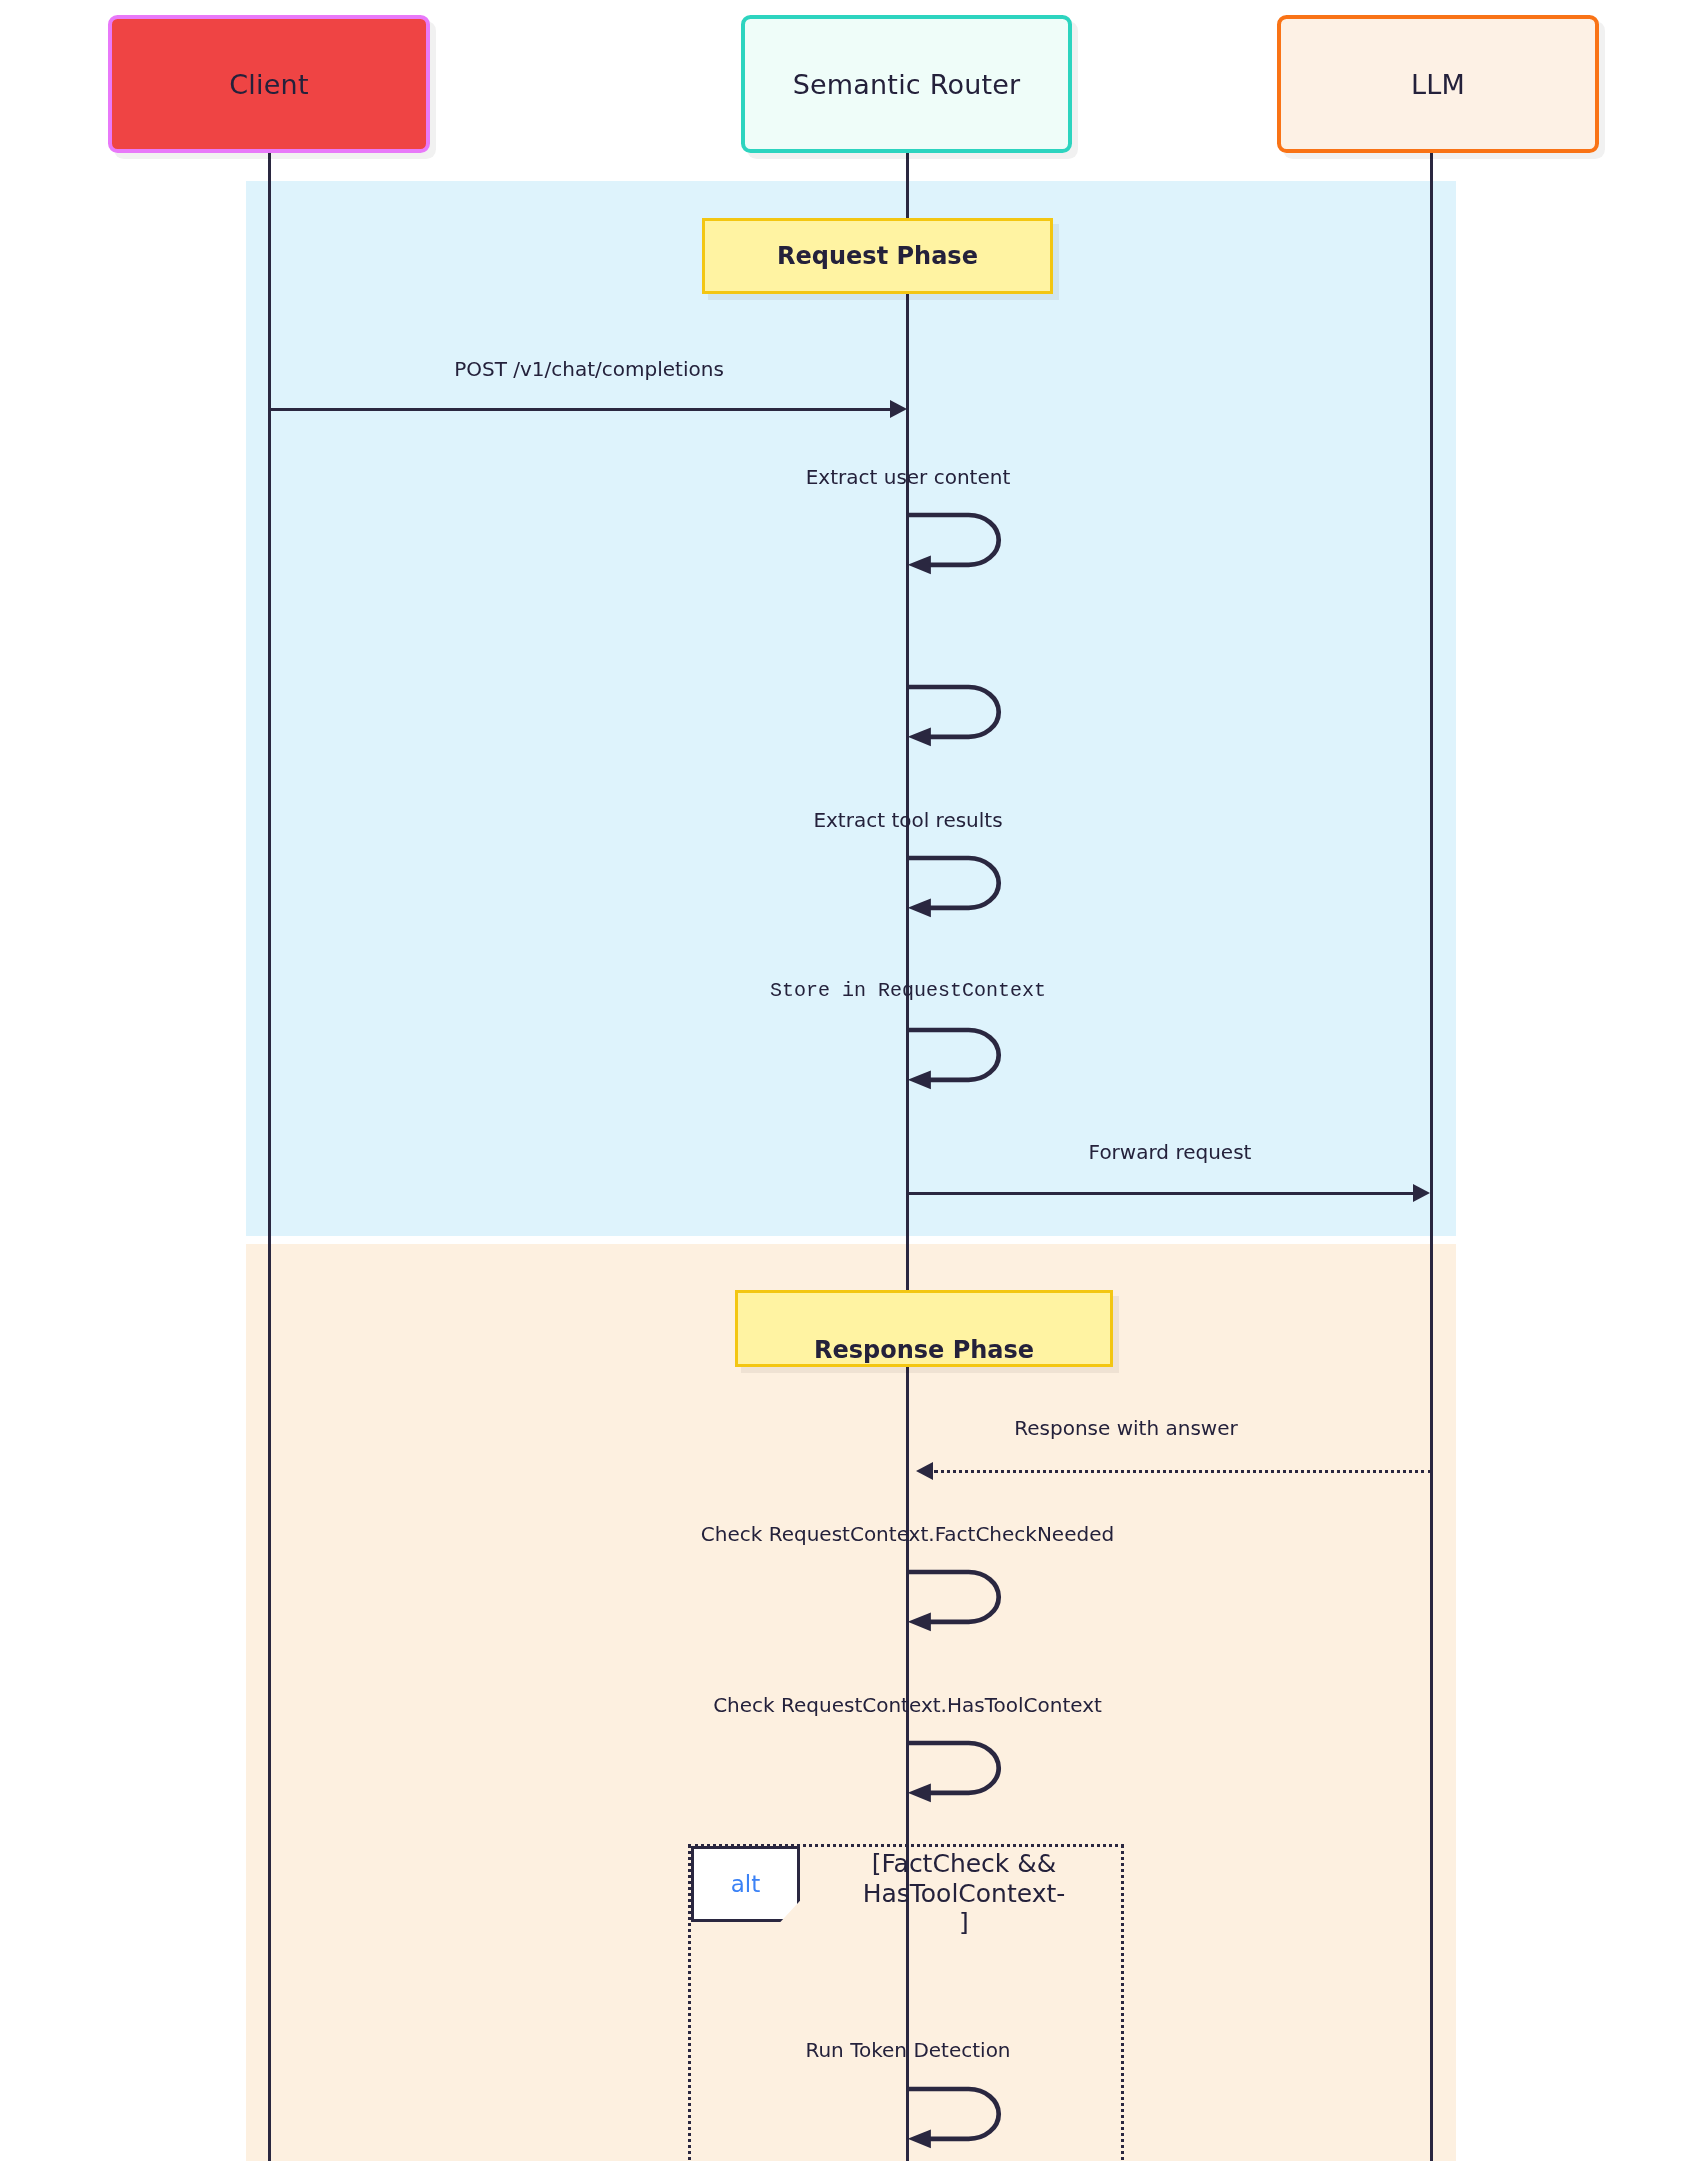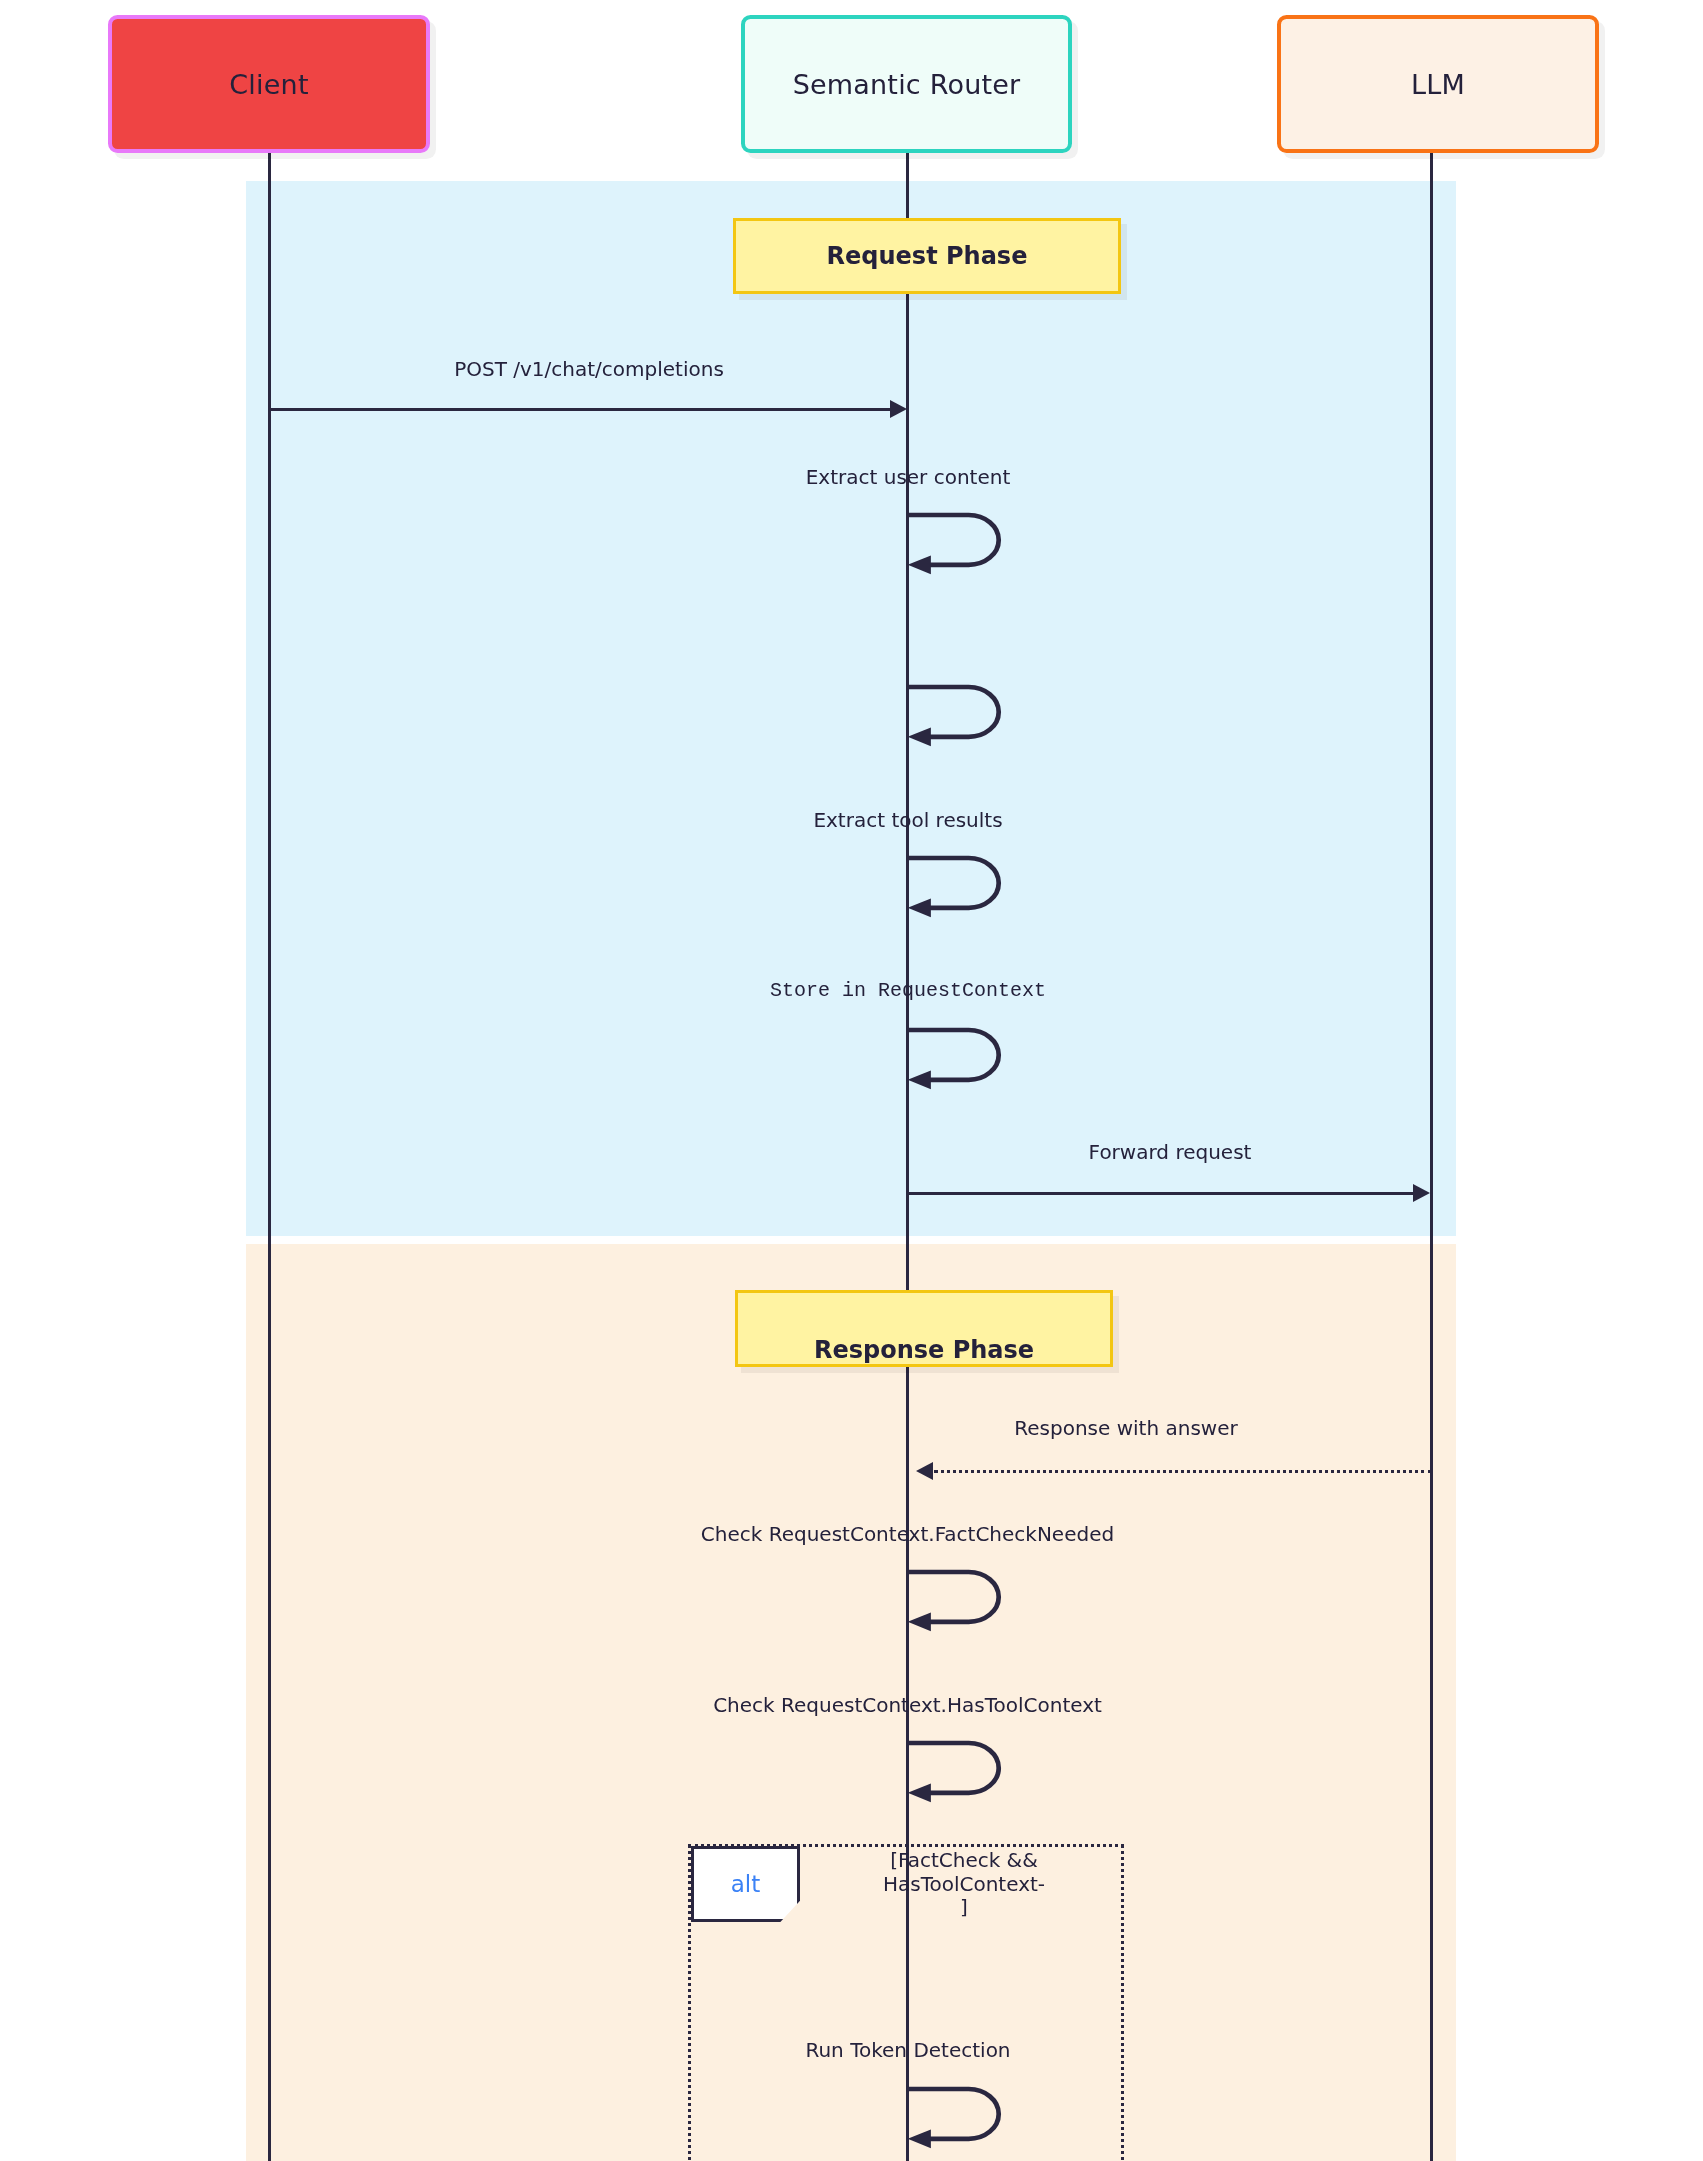--- a/index.html
+++ b/index.html
@@ -38,21 +38,21 @@
 
   
   .selfloop{position:absolute;}
 
   
   .alt-frame{position:absolute;box-sizing:border-box;border:3px dotted #2A2740;}
   .alt-tag{position:absolute;box-sizing:border-box;background:#FFFFFF;
            display:flex;align-items:center;justify-content:center;
            box-shadow:6px 6px 0 0 rgba(0,0,0,0.055);}
   .alt-tag-label{font-size:23px;color:#3b82f6;}
-  .alt-cond{position:absolute;font-size:20px;color:#24213B;text-align:center;line-height:1.18;}
+  .alt-cond{position:absolute;font-size:25px;color:#24213B;text-align:center;line-height:1.18;}
 </style>
 </head>
 <body>
 
 <div id="stage">
 
   <div class="phase-rect phase-request" style="left:246px;top:181px;width:1210px;height:1055px;"></div>
   <div class="phase-rect phase-response" style="left:246px;top:1244px;width:1210px;height:1825px;"></div>
 
   <div class="lifeline" style="left:268px;top:153px;height:2948px;"></div>
@@ -62,21 +62,21 @@
   <div class="actor" style="left:108px;top:15px;width:322px;height:138px;background:#ef4444;border:4.8px solid #E879F9;">
     <span class="actor-label">Client</span>
   </div>
   <div class="actor" style="left:741px;top:15px;width:331px;height:138px;background:#EFFDF9;border:4.8px solid #2DD4BF;">
     <span class="actor-label">Semantic Router</span>
   </div>
   <div class="actor" style="left:1277px;top:15px;width:322px;height:138px;background:#FDF1E5;border:4.8px solid #F97316;">
     <span class="actor-label">LLM</span>
   </div>
 
-  <div class="note" style="left:733px;top:218px;width:388px;height:76px;align-items:center;">
+  <div class="note" style="left:702px;top:218px;width:351px;height:76px;align-items:center;">
     <span class="note-label">Request Phase</span>
   </div>
 
   <div class="note" style="left:735px;top:1290px;width:378px;height:77px;align-items:flex-end;">
     <span class="note-label">Response Phase</span>
   </div>
 
   <div class="msg-text" style="left:270px;top:357px;width:638px;">POST /v1/chat/completions</div>
   <div class="arrow-line" style="left:270px;top:408px;width:621px;"></div>
   <div class="arrow-head right" style="left:890px;top:400px;"></div>

